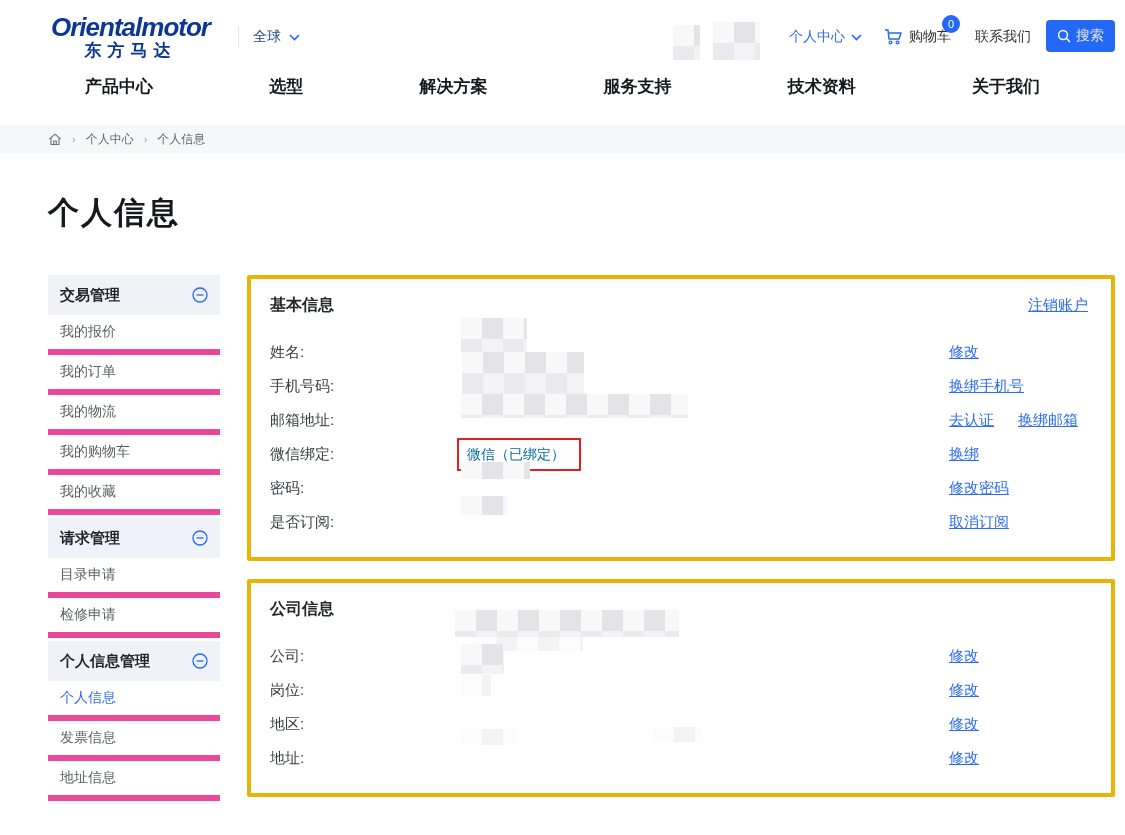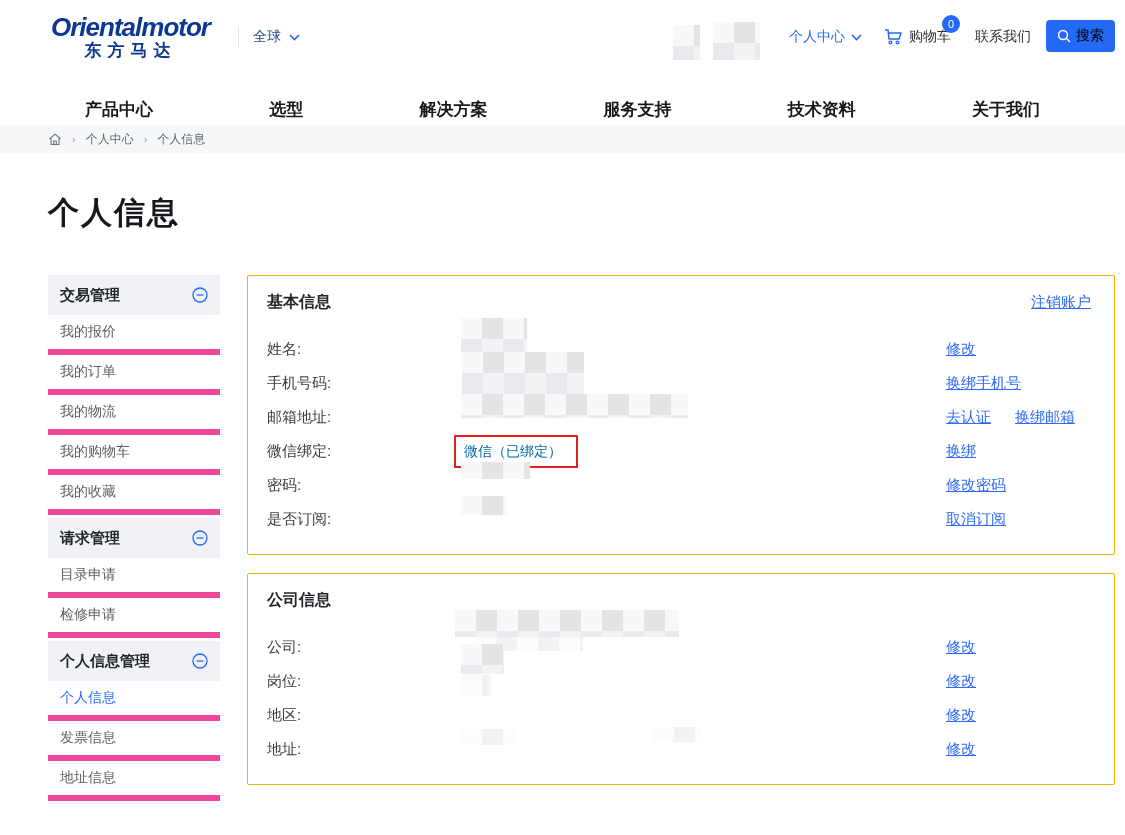--- a/index.html
+++ b/index.html
@@ -17,24 +17,24 @@
   .logo{position:absolute;left:48px;top:13px;width:165px;text-align:center;cursor:pointer;}
   .logo-en{font-size:26px;font-weight:800;font-style:italic;color:var(--logo);letter-spacing:-1px;line-height:28px;white-space:nowrap;}
   .logo-cn{font-size:17px;font-weight:700;color:var(--logo);letter-spacing:6px;line-height:20px;}
   .region{position:absolute;left:238px;top:26px;display:flex;align-items:center;gap:8px;border-left:1px solid #e3e6ec;padding-left:14px;height:22px;cursor:pointer;}
   .region-label{font-size:14px;color:#2b4a8c;}
   .hdr-right-item{position:absolute;top:28px;font-size:14px;color:#333;display:flex;align-items:center;gap:6px;white-space:nowrap;}
   .account{left:789px;color:var(--link);cursor:pointer;}
   .cartgrp{left:884px;cursor:pointer;}
   .badge{position:absolute;left:58px;top:-13px;width:18px;height:18px;border-radius:50%;background:var(--accent);color:#fff;font-size:11px;display:flex;align-items:center;justify-content:center;}
   .contact{left:975px;cursor:pointer;}
-  .search-btn{position:absolute;left:1046px;top:20px;width:69px;height:32px;background:var(--accent);color:#000000;border:none;border-radius:4px;font-size:14px;display:flex;align-items:center;justify-content:center;gap:5px;cursor:pointer;font-family:inherit;}
-
-  
-  .nav{display:flex;justify-content:space-between;align-items:flex-end;height:46px;padding:0 85px;}
+  .search-btn{position:absolute;left:1046px;top:20px;width:69px;height:32px;background:var(--accent);color:#e5e5e5;border:none;border-radius:4px;font-size:14px;display:flex;align-items:center;justify-content:center;gap:5px;cursor:pointer;font-family:inherit;}
+
+  
+  .nav{display:flex;justify-content:space-between;align-items:flex-start;height:46px;padding:0 85px;}
   .nav a{font-size:17px;font-weight:700;color:#16181d;text-decoration:none;cursor:pointer;}
 
   
   .breadcrumb{height:28px;margin-top:4px;background:#f6f7f9;display:flex;align-items:center;padding-left:48px;gap:10px;font-size:12px;color:#5f6774;}
   .breadcrumb .sep{color:#9aa1ab;font-size:11px;}
   .breadcrumb a{color:#5f6774;text-decoration:none;cursor:pointer;}
 
   
   .page-title{margin:39px 0 0 48px;font-size:31px;font-weight:800;color:#16181d;letter-spacing:2px;height:36px;}
 
@@ -44,21 +44,21 @@
   .main{flex:1;margin-left:27px;}
 
   
   .sb-header{height:40px;background:#f0f2f7;display:flex;align-items:center;justify-content:space-between;padding:0 12px;margin-top:3px;cursor:pointer;}
   .sb-section:first-child .sb-header{margin-top:0;}
   .sb-header-label{font-size:15px;font-weight:700;color:#23262b;}
   .sb-item{height:40px;display:flex;align-items:center;padding:0 12px;border-bottom:6px solid #ec4899;font-size:14px;color:#5c6066;text-decoration:none;cursor:pointer;background:#fff;}
   .sb-item.active{color:var(--link);}
 
   
-  .card{position:relative;border:1px solid #eab308;border-radius:2px;background:#fff;padding:16px 23px 18px 19px;}
+  .card{position:relative;border:4px solid #eab308;border-radius:2px;background:#fff;padding:16px 23px 18px 19px;}
   .card + .card{margin-top:18px;}
   .card-title{font-size:16px;font-weight:700;color:#23262b;height:22px;}
   .card-rows{margin-top:18px;}
   .row{display:grid;grid-template-columns:194px 485px 1fr;align-items:center;height:34px;}
   .row-label{font-size:15px;color:#3a3d42;}
   .row-value{font-size:14px;color:#0369a1;position:relative;}
   .row-links{display:flex;gap:24px;justify-content:flex-start;}
   .row-links a, .corner-link{font-size:15px;color:var(--link);text-decoration:underline;cursor:pointer;white-space:nowrap;}
   .corner-link{position:absolute;top:17px;right:23px;}
   .highlight-box{display:inline-block;border:2px solid var(--highlight);padding:5px 14px 6px 8px;margin-left:-7px;line-height:18px;}

